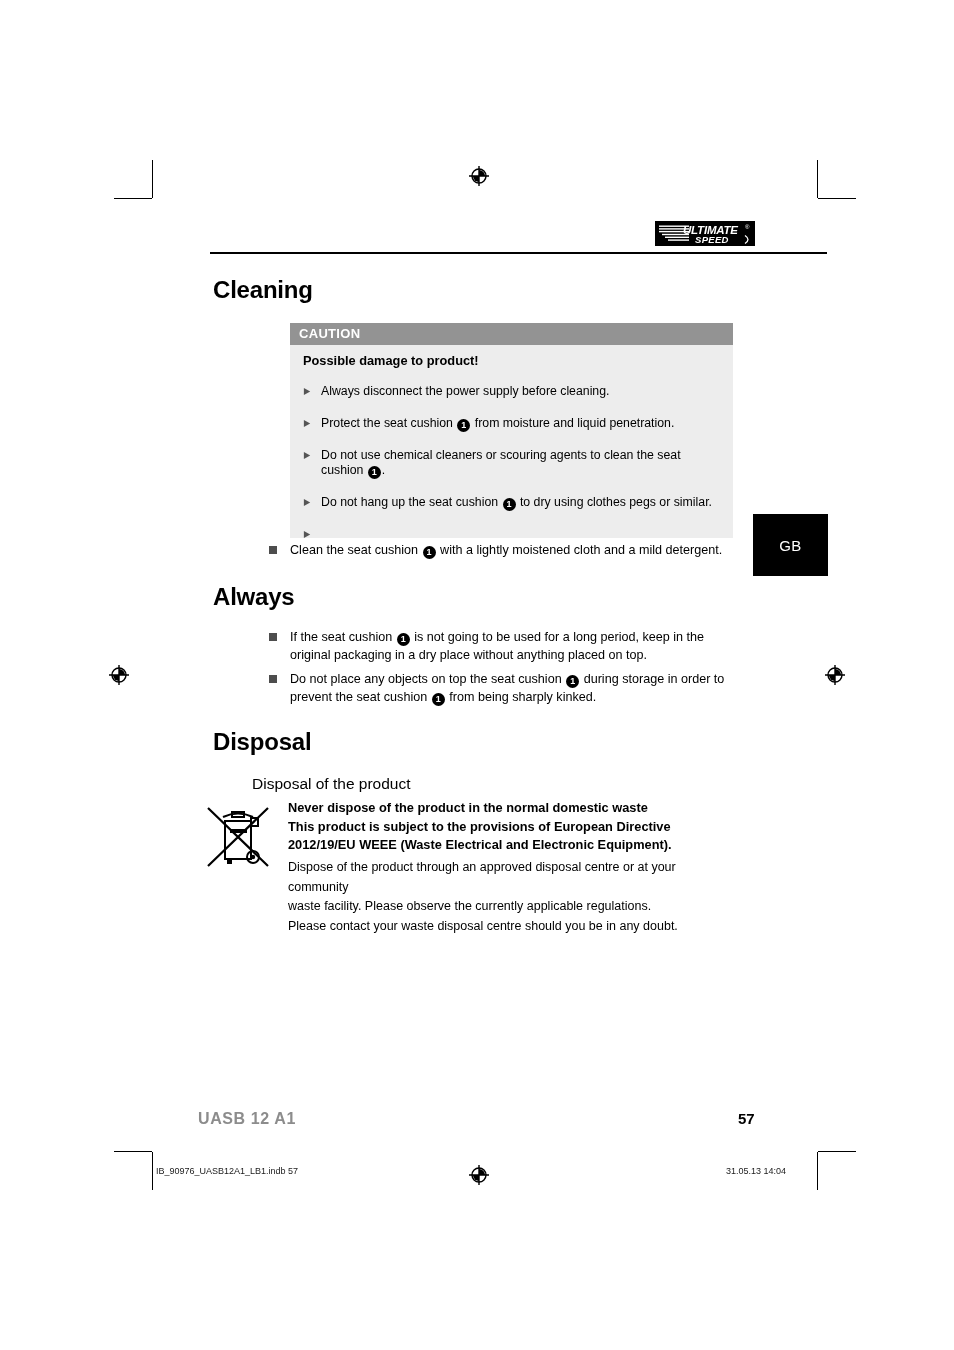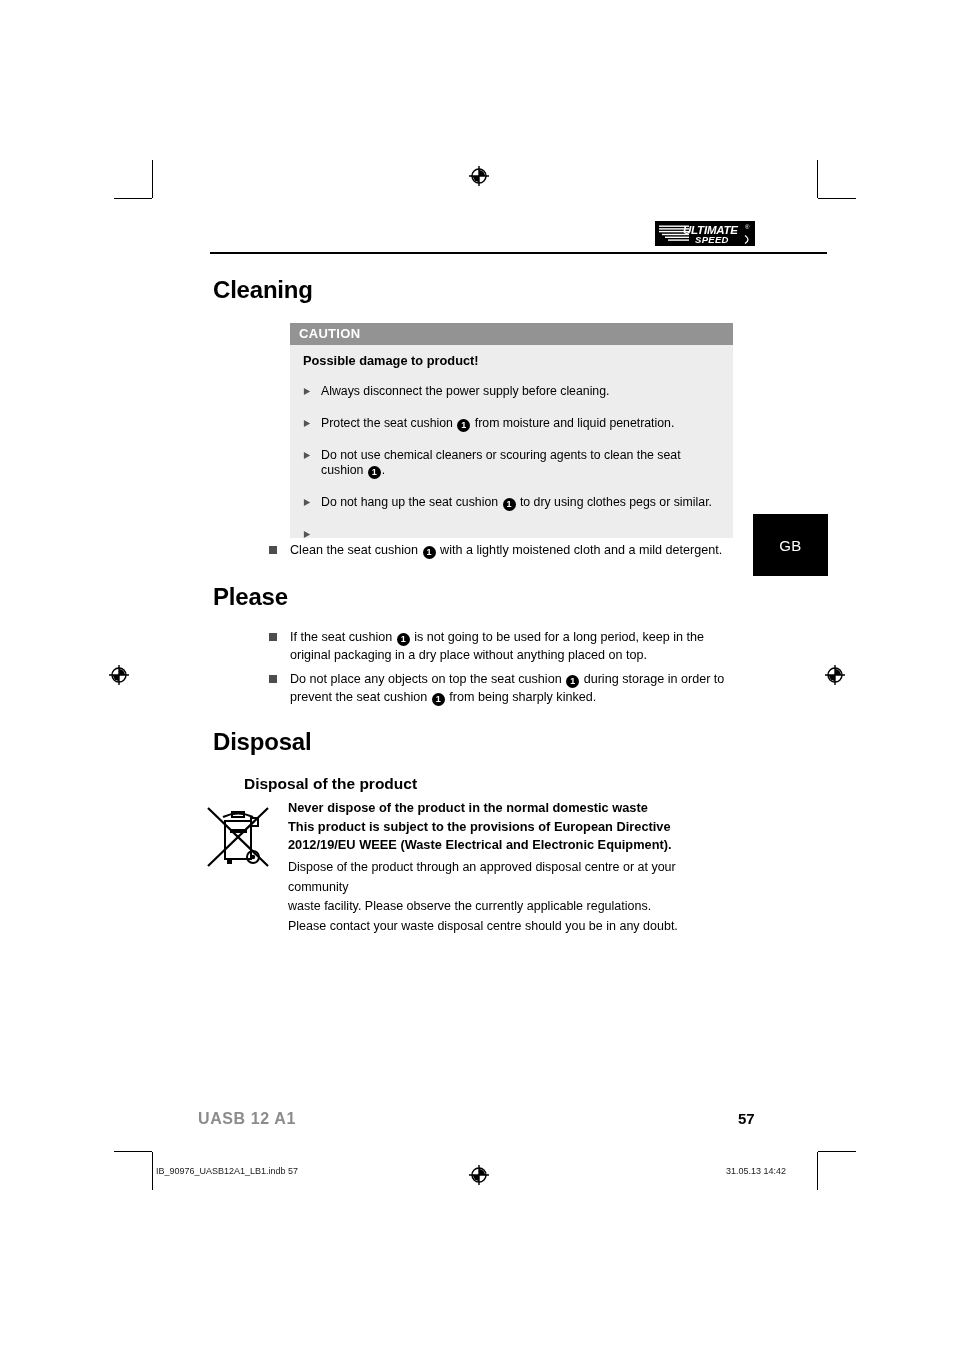--- a/index.html
+++ b/index.html
@@ -59,22 +59,22 @@
     position: absolute;
     left: 213px;
     font-weight: bold;
     font-size: 24px;
     letter-spacing: -0.2px;
     color: #000000;
     white-space: nowrap;
   }
   .h2 {
     position: absolute;
-    left: 244px;
-    font-weight: bold;
+    left: 252px;
+    font-weight: normal;
     font-size: 15.5px;
     color: #000000;
     white-space: nowrap;
   }
 
   
   .caution-box {
     position: absolute;
     left: 290px;
     top: 323px;
@@ -352,21 +352,21 @@
     </div>
   </div>
 
   <div class="sq-item" style="left:269px; top:542px; width:452px;">
     <span class="sqmark"></span>
     <span>Clean the seat cushion </span><span class="ref">1</span><span> with a lightly moistened cloth and a mild detergent.</span>
   </div>
 
   <div class="lang-tab">GB</div>
 
-  <div class="h1" style="top:583px;">Please</div>
+  <div class="h1" style="top:583px;">Always</div>
 
   <div class="sq-item" style="left:269px; top:629px; width:438px;">
     <span class="sqmark"></span>
     <span>If the seat cushion </span><span class="ref">1</span><span> is not going to be used for a long period, keep in the original packaging in a dry place without anything placed on top.</span>
   </div>
 
   <div class="sq-item" style="left:269px; top:671px; width:444px;">
     <span class="sqmark"></span>
     <span>Do not place any objects on top the seat cushion </span><span class="ref">1</span><span> during storage in order to prevent the seat cushion </span><span class="ref">1</span><span> from being sharply kinked.</span>
   </div>
@@ -398,15 +398,15 @@
 
   <div class="disposal-body">
     <div>Dispose of the product through an approved disposal centre or at your community</div>
     <div>waste facility. Please observe the currently applicable regulations.</div>
     <div>Please contact your waste disposal centre should you be in any doubt.</div>
   </div>
 
   <div class="footer-model">UASB 12 A1</div>
   <div class="footer-pageno">57</div>
   <div class="footer-file">IB_90976_UASB12A1_LB1.indb   57</div>
-  <div class="footer-date">31.05.13   14:42</div>
+  <div class="footer-date">31.05.13   14:04</div>
 
 </div>
 
 </body></html>

